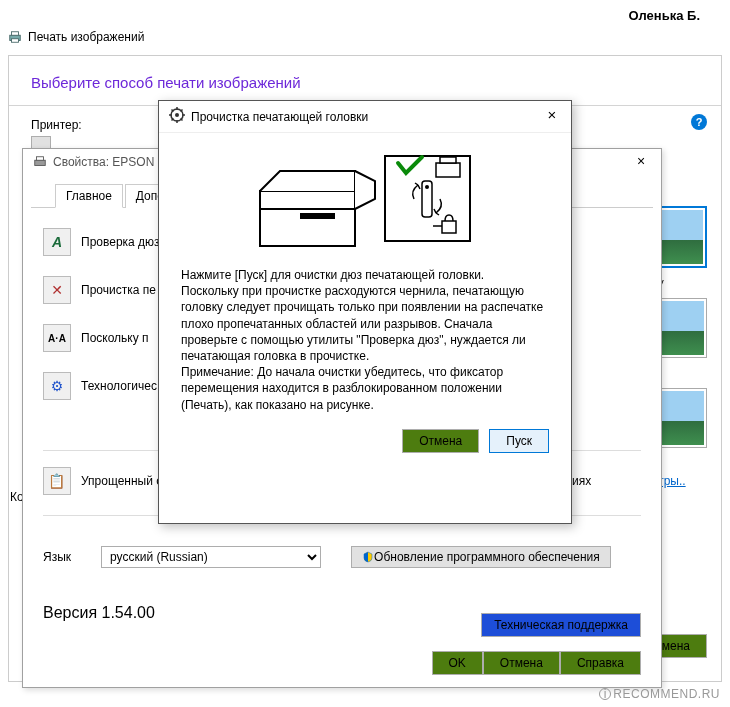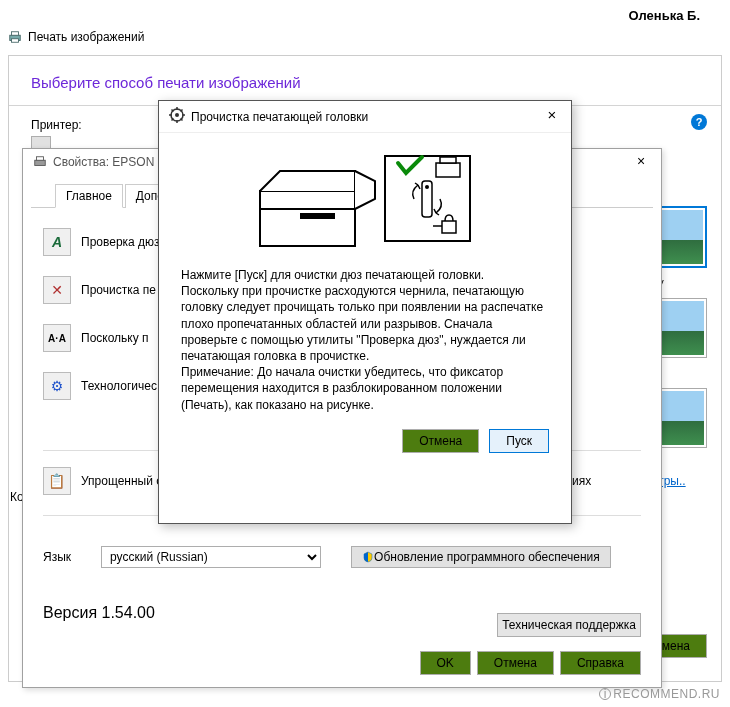--- a/index.html
+++ b/index.html
@@ -31,22 +31,22 @@
 .tab.active { background: #fff; border-bottom: 1px solid #fff; margin-left: 24px; }
 .props-body { padding: 20px 20px 10px; }
 .tool-row { display: flex; gap: 40px; margin-bottom: 20px; }
 .tool-item { display: flex; align-items: center; gap: 10px; width: 280px; }
 .tool-icon { width: 28px; height: 28px; background: #f0f0f0; border: 1px solid #bbb; display: flex; align-items: center; justify-content: center; font-size: 14px; }
 .lang-row { display: flex; align-items: center; gap: 30px; margin-top: 30px; }
 .lang-select { width: 220px; height: 22px; border: 1px solid #adadad; padding: 1px 4px; background: #fff; }
 .update-btn { padding: 3px 10px; border: 1px solid #adadad; background: #e1e1e1; display: flex; align-items: center; }
 .shield { width: 12px; height: 12px; }
 .version { margin-top: 36px; font-size: 16px; }
-.support-btn { position: absolute; bottom: 50px; right: 20px; padding: 4px 4px; border: 1px solid #adadad; background: #e5e5e5; }
-.props-buttons { position: absolute; bottom: 12px; right: 20px; display: flex; gap: 6px; }
+.support-btn { position: absolute; bottom: 50px; right: 20px; padding: 4px 12px; border: 1px solid #adadad; background: #1d4ed8; }
+.props-buttons { position: absolute; bottom: 12px; right: 20px; display: flex; }
 .props-hr { margin: 10px 0; border: none; border-top: 1px solid #ddd; }
 
 .clean-dialog { position: absolute; top: 100px; left: 158px; width: 414px; height: 424px; background: #fff; border: 1px solid #555; box-shadow: 3px 3px 10px rgba(0,0,0,0.25); z-index: 10; }
 .clean-title { padding: 6px 10px; display: flex; align-items: center; gap: 6px; border-bottom: 1px solid #eee; }
 .clean-close { position: absolute; top: 3px; right: 6px; font-size: 15px; width: 26px; height: 22px; text-align: center; cursor: pointer; line-height: 22px; }
 .clean-body { padding: 18px 22px 10px; }
 .clean-illustration { width: 230px; height: 110px; margin: 0 auto 4px; display: block; }
 .clean-text { font-size: 12px; line-height: 1.35; margin-top: 6px; }
 .clean-buttons { display: flex; justify-content: flex-end; gap: 10px; margin-top: 16px; }
 .watermark { position: absolute; bottom: 6px; right: 10px; font-size: 10px; color: #999; font-weight: normal; letter-spacing: 0.5px; }

